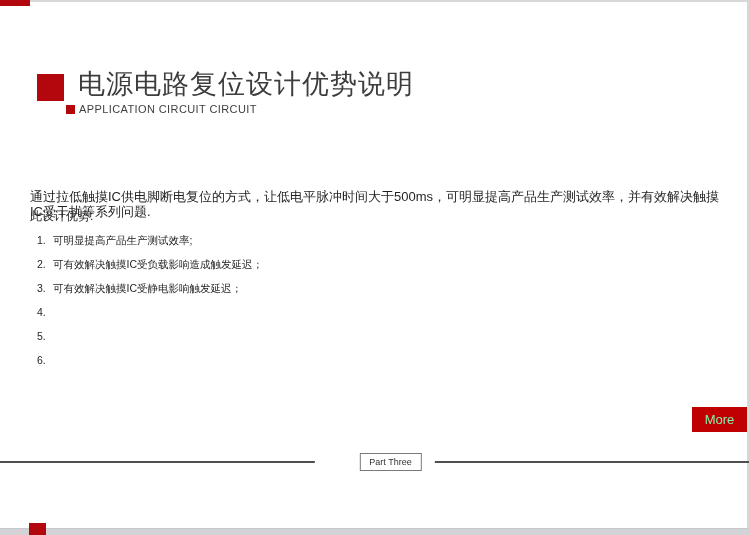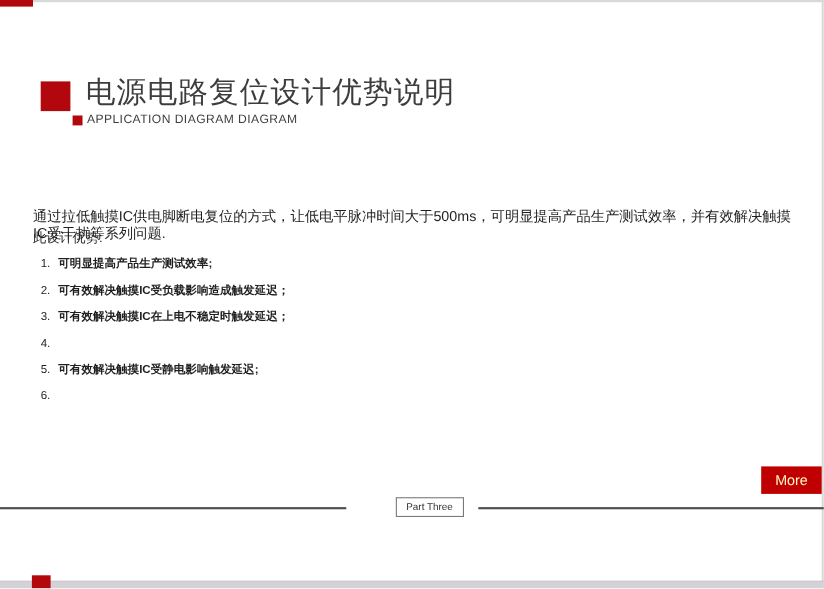--- a/index.html
+++ b/index.html
@@ -35,25 +35,25 @@
     position:absolute;left:30px;top:165px;width:690px;
     font-size:13px;line-height:15px;color:#1f1f1f;margin-top:24px;
   }
   .adv-heading{
     position:absolute;left:30px;top:208px;
     font-size:12px;color:#1f1f1f;
   }
   .adv-list{position:absolute;left:37px;top:228px;width:420px;}
   .adv-item{display:flex;align-items:baseline;height:24px;line-height:24px;font-size:10.5px;color:#1f1f1f;}
   .adv-num{width:16px;flex:0 0 16px;}
-  .adv-text{white-space:nowrap;font-weight:bold;}
+  .adv-text{white-space:nowrap;}
   
   .more-btn{
-    position:absolute;right:2px;top:424px;width:55px;height:25px;
-    background:#c00000;color:#fef9c3;border:none;
+    position:absolute;right:2px;top:407px;width:55px;height:25px;
+    background:#c00000;color:#86efac;border:none;
     font-size:13px;font-family:inherit;
     display:flex;align-items:center;justify-content:center;
     cursor:pointer;
   }
   
   .divider{position:absolute;left:0;top:461px;width:749px;height:2px;background:#4f4f4f;}
   .part-wrap{
     position:absolute;left:50%;top:451px;transform:translateX(-50%);
     background:#ffffff;padding:0 13px;z-index:3;
   }
@@ -70,45 +70,44 @@
   <div class="edge-top"></div>
   <div class="edge-right"></div>
   <div class="edge-bottom"></div>
 
   <div class="accent-top-left"></div>
   <div class="accent-bottom-left"></div>
 
   <div class="title-bullet"></div>
   <div class="page-title">电源电路复位设计优势说明</div>
   <div class="subtitle-bullet"></div>
-  <div class="subtitle">APPLICATION DIAGRAM DIAGRAM</div>
+  <div class="subtitle">APPLICATION CIRCUIT CIRCUIT</div>
 
   <div class="intro">通过拉低触摸IC供电脚断电复位的方式，让低电平脉冲时间大于500ms，可明显提高产品生产测试效率，并有效解决触摸IC受干扰等系列问题.</div>
 
   <div class="adv-heading">此设计优势:</div>
 
   <div class="adv-list">
     <div class="adv-item">
       <span class="adv-num">1.</span>
       <span class="adv-text">可明显提高产品生产测试效率;</span>
     </div>
     <div class="adv-item">
       <span class="adv-num">2.</span>
       <span class="adv-text">可有效解决触摸IC受负载影响造成触发延迟；</span>
     </div>
     <div class="adv-item">
       <span class="adv-num">3.</span>
-      <span class="adv-text">可有效解决触摸IC在上电不稳定时触发延迟；</span>
+      <span class="adv-text">可有效解决触摸IC受静电影响触发延迟；</span>
     </div>
     <div class="adv-item">
       <span class="adv-num">4.</span>
     </div>
     <div class="adv-item">
       <span class="adv-num">5.</span>
-      <span class="adv-text">可有效解决触摸IC受静电影响触发延迟;</span>
     </div>
     <div class="adv-item">
       <span class="adv-num">6.</span>
     </div>
   </div>
 
   <button class="more-btn">More</button>
 
   <div class="divider"></div>
   <div class="part-wrap">

